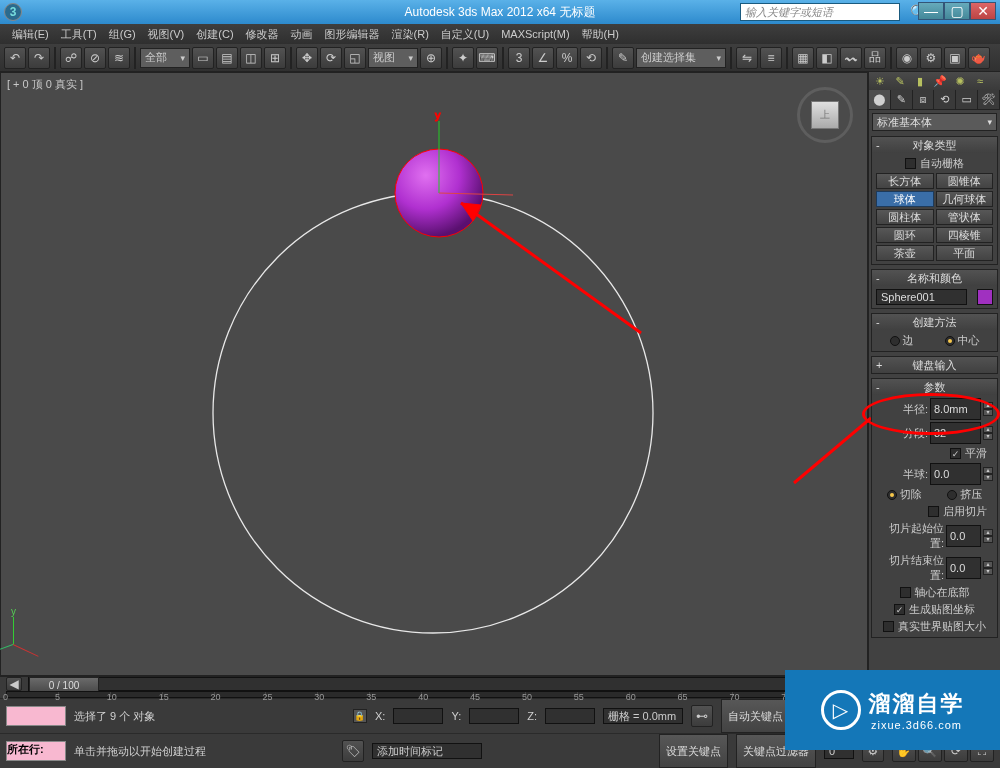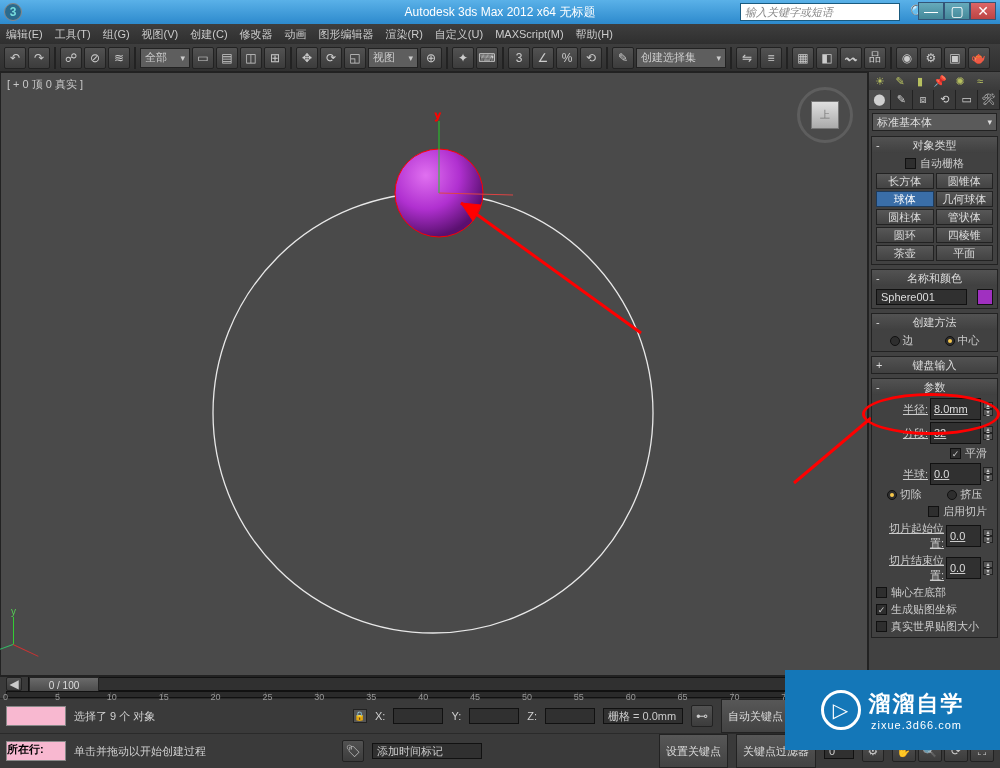--- a/index.html
+++ b/index.html
@@ -10,21 +10,21 @@
 .titlebar .logo { width: 18px; height: 18px; background: #2a6b8e; border-radius: 50%; border: 1px solid #888; display: flex; align-items: center; justify-content: center; font-size: 12px; color: #7dd; font-weight: bold; }
 .titlebar .title { position: absolute; left: 50%; transform: translateX(-50%); color: #fff; font-size: 12px; }
 .titlebar .searchbox { margin-left: auto; width: 160px; height: 18px; background: #fff; border: 1px solid #1a5a7e; color: #888; font-style: italic; padding: 0 4px; display: flex; align-items: center; }
 .titlebar .win-icons { display: flex; gap: 0; margin-left: 8px; }
 .titlebar .win-icons span { width: 22px; height: 16px; display: inline-flex; align-items: center; justify-content: center; color: #fff; font-size: 14px; }
 .win-ctrl { position: absolute; right: 4px; top: 2px; display: flex; }
 .win-ctrl div { width: 26px; height: 18px; background: linear-gradient(#6ab, #489); border: 1px solid #357; display: flex; align-items: center; justify-content: center; color: #fff; font-size: 14px; }
 .win-ctrl div:last-child { background: linear-gradient(#d66, #b44); }
 
 
-.menubar { height: 20px; background: linear-gradient(#3e3e3e, #2f2f2f); display: flex; align-items: center; padding: 0 0; color: #ccc; }
+.menubar { height: 20px; background: linear-gradient(#3e3e3e, #2f2f2f); display: flex; align-items: center; padding: 0 6px; color: #ccc; }
 .menubar span { padding: 0 6px; cursor: pointer; }
 
 
 .toolbar { height: 28px; background: linear-gradient(#3e3e3e, #303030); border-bottom: 1px solid #222; display: flex; align-items: center; padding: 0 4px; gap: 2px; }
 .tb-btn { width: 22px; height: 22px; background: linear-gradient(#525252, #3c3c3c); border: 1px solid #222; border-radius: 2px; display: inline-flex; align-items: center; justify-content: center; color: #ccc; font-size: 12px; }
 .tb-combo { height: 20px; background: #5e5e5e; border: 1px solid #222; padding: 0 4px; display: inline-flex; align-items: center; color: #ccc; min-width: 50px; position: relative; }
 .tb-combo::after { content: "▾"; margin-left: auto; font-size: 9px; }
 .tb-sep { width: 2px; height: 22px; background: #222; margin: 0 2px; }
 
 
@@ -51,26 +51,26 @@
 .cmd-tabs div.active{ background:#4e4e4e;}
 .cmd-combo { margin:3px; height:18px; background:#5a5a5a; border:1px solid #222; display:flex; align-items:center; padding:0 4px; color:#ddd; position:relative;}
 .cmd-combo::after{content:"▾"; position:absolute; right:4px; font-size:9px;}
 .roll { border:1px solid #222; margin:2px; background:#414141;}
 .roll-head { height:16px; background:linear-gradient(#525252,#404040); display:flex; align-items:center; justify-content:center; color:#ddd; position:relative; font-size:11px;}
 .roll-head::before{content:"-"; position:absolute; left:4px;}
 .roll-body{ padding:3px 4px; display:flex; flex-direction:column; gap:2px;}
 .btn-grid{ display:grid; grid-template-columns:1fr 1fr; gap:2px;}
 .btn3d{ height:16px; background:linear-gradient(#575757,#434343); border:1px solid #222; display:flex; align-items:center; justify-content:center; color:#ddd; font-size:11px;}
 .btn3d.sel{ background:#3a6ea8; color:#fff; border-color:#1d3a5a;}
-.chk-row{ display:flex; align-items:center; gap:4px; color:#ccc; font-size:11px;}
+.chk-row{ display:flex; align-items:center; gap:4px; color:#ccc; font-size:11px;justify-content:center;}
 .chk{ width:11px; height:11px; border:1px solid #111; background:#2e2e2e; display:inline-flex; align-items:center; justify-content:center; font-size:9px; color:#ccc;}
 .chk.on::after{content:"✓";}
 .radio{ width:10px; height:10px; border-radius:50%; border:1px solid #111; background:#2e2e2e; display:inline-flex; align-items:center; justify-content:center;}
 .radio.on::after{content:""; width:4px; height:4px; background:#f7c84b; border-radius:50%;}
-.spin-row{ display:flex; align-items:center; gap:2px; color:#ccc; font-size:11px;text-decoration:underline;}
+.spin-row{ display:flex; align-items:center; gap:2px; color:#ccc; font-size:11px;}
 .spin-row .lbl{ width:52px; text-align:right;}
 .spin{ flex:1; height:22px; background:#303030; border:1px solid #111; color:#ddd; padding:0 3px; display:flex; align-items:center; font-size:11px;}
 .spin-btns{ width:10px; display:flex; flex-direction:column;}
 .spin-btns div{height:7px; background:#555; border:1px solid #222; font-size:6px; line-height:5px; text-align:center; color:#ccc;}
 .color-row{display:flex; gap:10px;}
 .name-input{flex:1; height:16px; background:#303030; border:1px solid #111; color:#ddd; padding:0 4px; display:flex; align-items:center;}
 .color-sw{ width:16px; height:16px; background:#a030c0; border:1px solid #111;}
 
 
 .bottom { height: 92px; background:#3a3a3a; border-top:1px solid #222; display:flex; flex-direction:column;}

